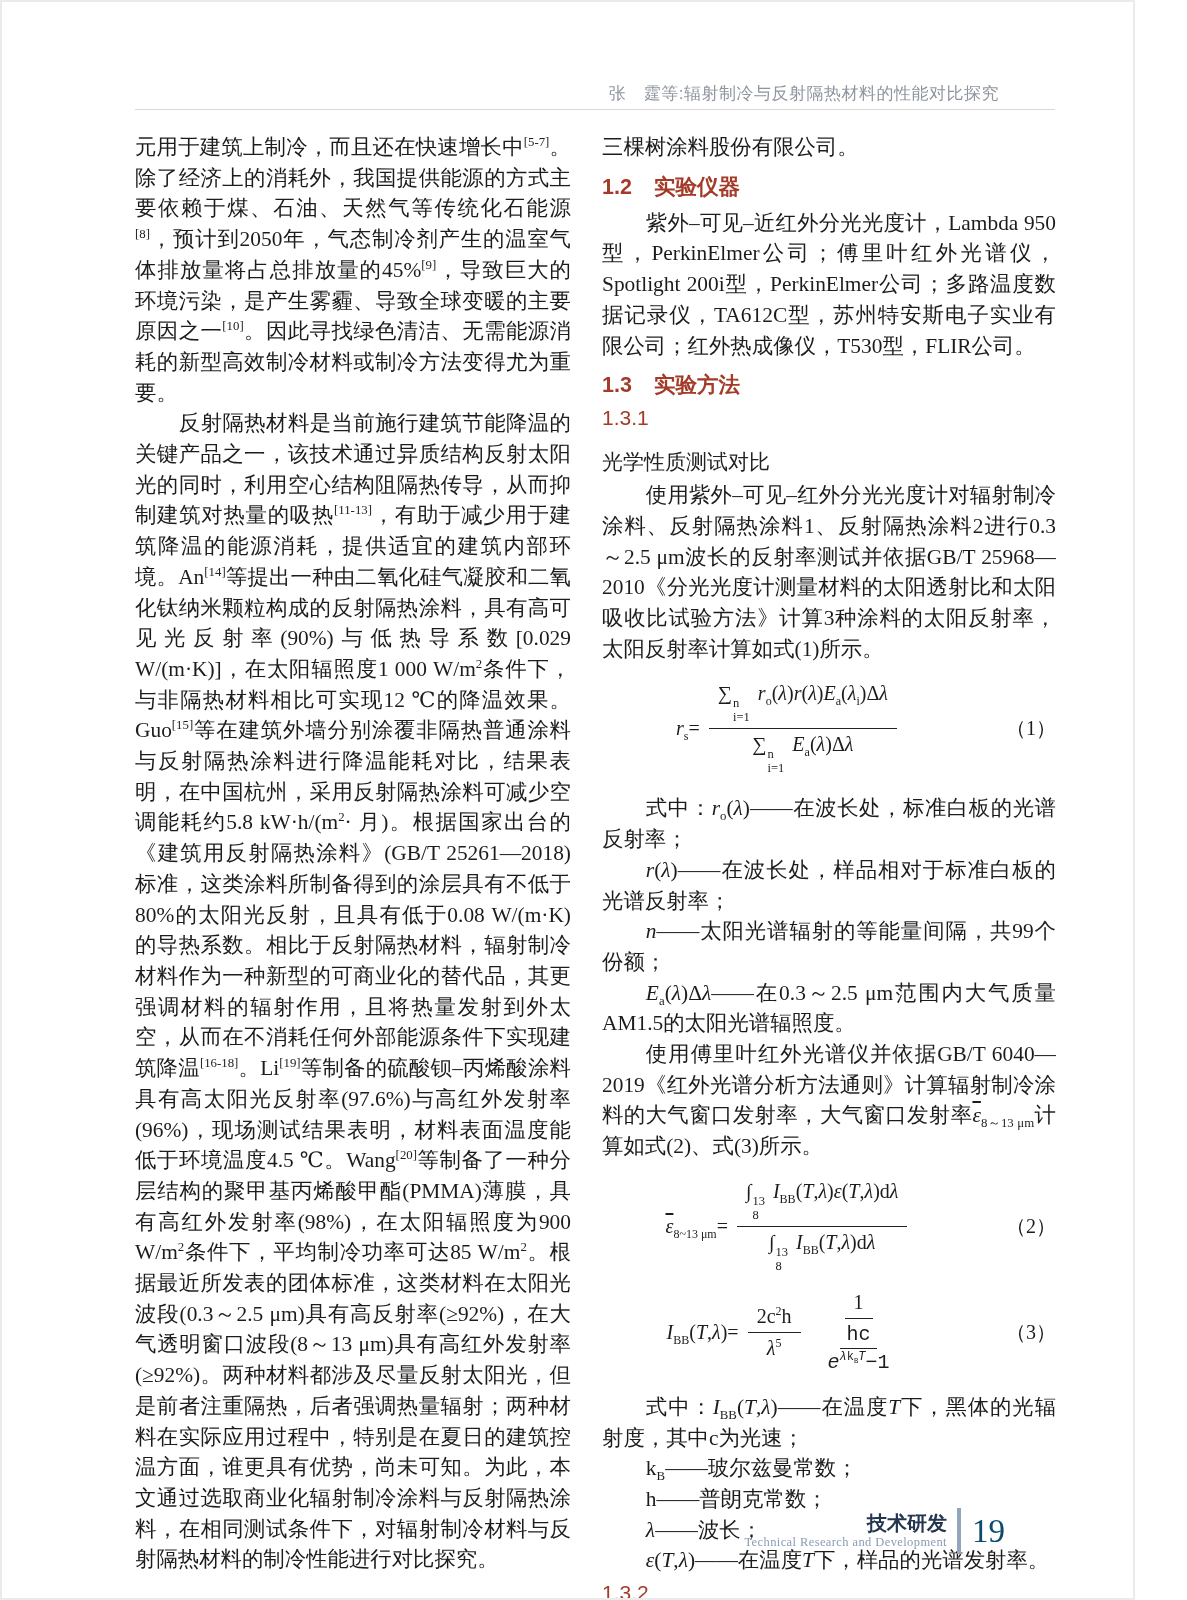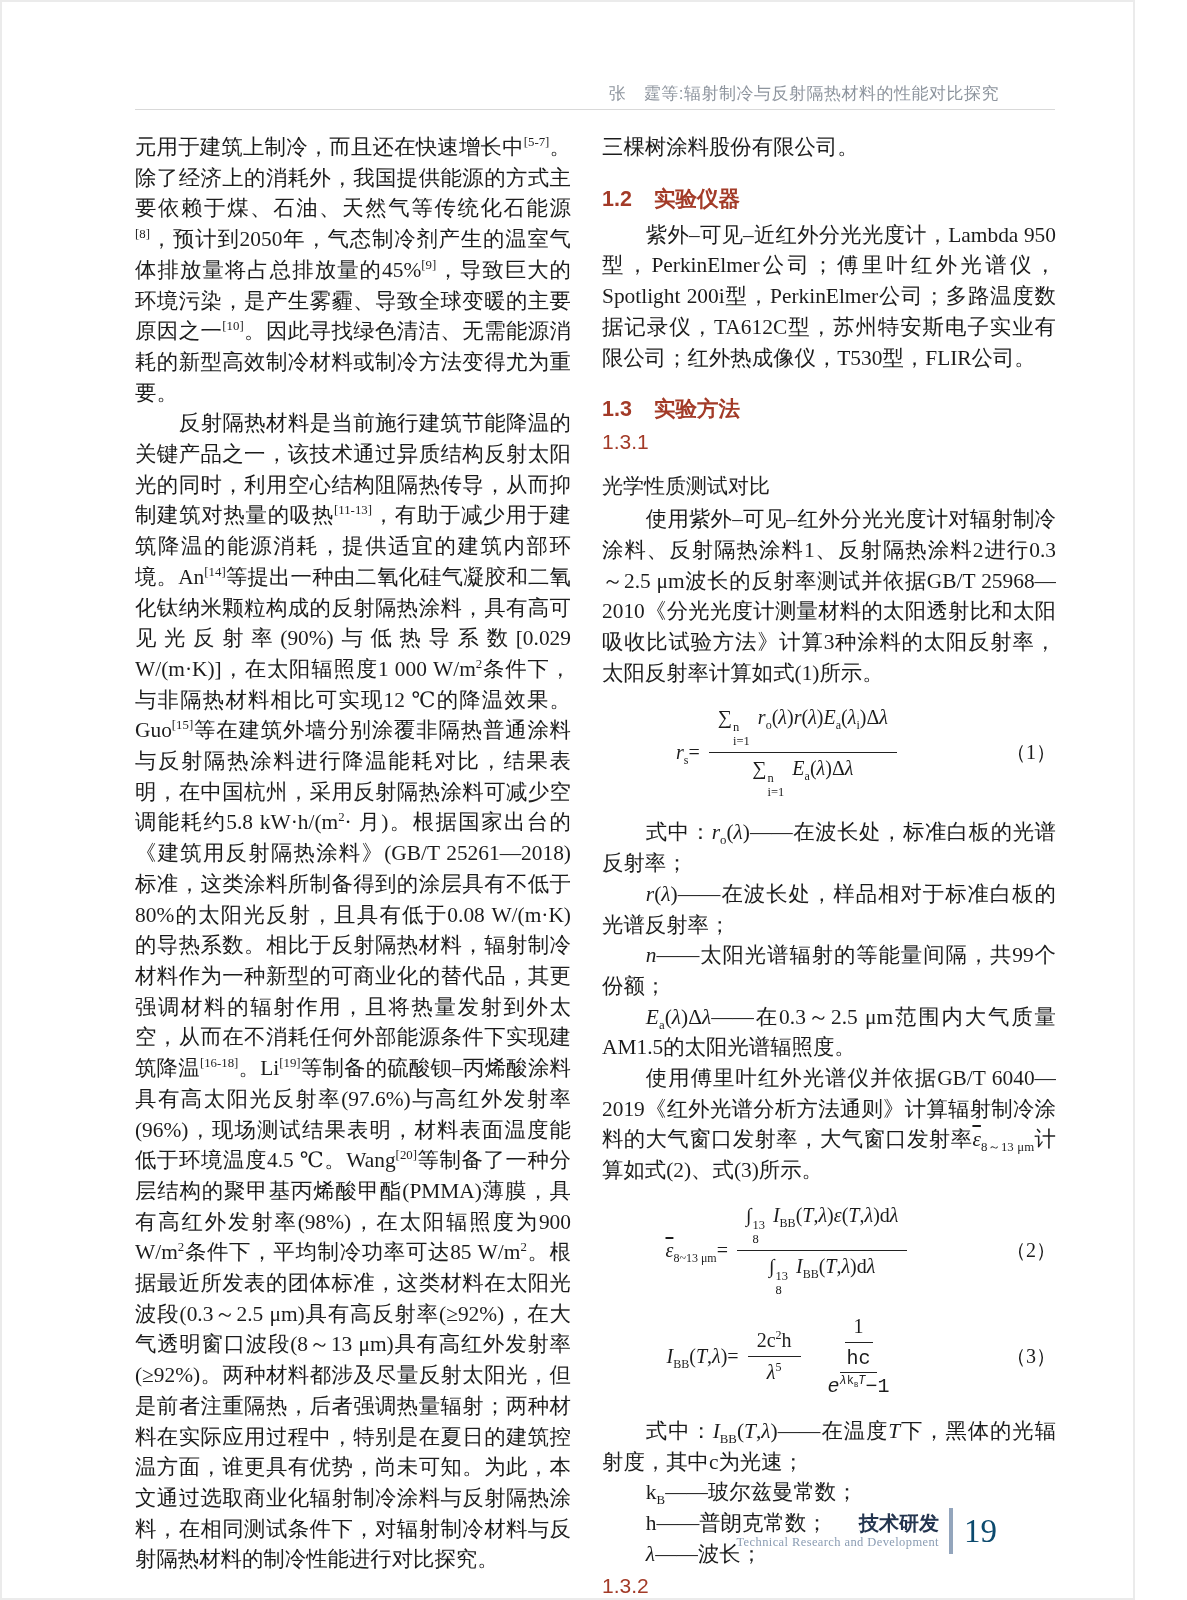--- a/index.html
+++ b/index.html
@@ -19,21 +19,21 @@
   .col{position:absolute;top:130px;}
   .col-left{left:133px;width:436px;}
   .col-right{left:600px;width:454px;}
   p.body{font-size:21.4px;line-height:30.7px;text-align:justify;margin:0;
          text-justify:inter-ideograph;}
   p.indent{text-indent:2.05em;}
   sup{font-size:.6em;line-height:0;vertical-align:super;}
   sub{font-size:.6em;line-height:0;vertical-align:sub;}
   i{font-style:italic;}
   .ovl{text-decoration:overline;}
-  .sec-h2{display:flex;align-items:baseline;gap:22px;margin:21px 0 7px;
+  .sec-h2{display:flex;align-items:baseline;gap:22px;margin:9px 0 7px;
           font-family:"Liberation Sans","DejaVu Sans",sans-serif;
           font-weight:700;font-size:21.5px;color:#a33b28;}
   .sec-h3{display:flex;align-items:baseline;gap:18px;margin:5px 0 4px;
           font-family:"Liberation Sans","DejaVu Sans",sans-serif;
           font-weight:400;font-size:21px;flex-direction:column;}
   .sec-h3 .num{color:#a33b28;}
   .sec-h3 .ttl{color:#222;}
   
   .equation{display:flex;align-items:center;margin:18px 0;font-size:20px;}
   .eq-inner{flex:1;display:flex;justify-content:center;align-items:center;padding-right:30px;}
@@ -41,21 +41,21 @@
   .frac{display:inline-flex;flex-direction:column;align-items:center;vertical-align:middle;margin:0 5px;}
   .fnum{display:block;border-bottom:1.6px solid #222;padding:0 9px 4px;text-align:center;}
   .fden{display:block;padding:4px 9px 0;text-align:center;}
   .frac .frac{margin:0 2px;font-family:Liberation Mono, monospace;}
   .frac .frac .fnum{padding:0 6px 2px;}
   .frac .frac .fden{padding:2px 6px 0;}
   .lims{display:inline-flex;flex-direction:column;align-items:flex-start;
         font-size:12.5px;line-height:1.12;vertical-align:-7px;margin:0 3px 0 1px;}
   .eq-lhs{margin-right:4px;}
   
-  .footer{position:absolute;right:136px;bottom:44px;display:flex;align-items:center;}
+  .footer{position:absolute;right:128px;bottom:44px;display:flex;align-items:center;}
   .f-labels{text-align:right;margin-right:10px;}
   .f-zh{font-family:"Liberation Sans","DejaVu Sans",sans-serif;font-weight:700;
         font-size:20px;color:#24354f;line-height:1.15;}
   .f-en{font-size:12.5px;color:#8a9cb3;letter-spacing:.4px;line-height:1.2;}
   .f-bar{width:4px;height:46px;background:#93a5bc;margin-right:11px;}
   .f-page{font-size:33px;color:#0c4a6e;line-height:1;}
 </style>
 </head>
 <body>
 
@@ -146,20 +146,21 @@
               </span></span>
           </span>
         </span>
       <span class="eq-tag">（3）</span>
     </div>
 
     <p class="body indent">式中：<i>I</i><sub>BB</sub>(<i>T</i>,<i>λ</i>)——在温度<i>T</i>下，黑体的光辐射度，其中c为光速；</p>
     <p class="body indent">k<sub>B</sub>——玻尔兹曼常数；</p>
     <p class="body indent">h——普朗克常数；</p>
     <p class="body indent"><i>λ</i>——波长；</p>
+    <p class="body indent"><i>ε</i>(<i>T</i>,<i>λ</i>)——在温度<i>T</i>下，样品的光谱发射率。</p>
 
     <h3 class="sec-h3">
       <span class="num">1.3.2</span>
       <span class="ttl">实际降温测试对比</span>
     </h3>
     <p class="body indent">使用自制测试装置，测试箱由聚苯乙烯泡沫箱、外层包裹铝箔组成，测试箱整体尺寸为40 cm×30 cm×30 cm，顶部设有尺寸为10 cm×10 cm×2 cm的空腔作为样品的测试隔离空间，多路温度数据记录仪</p>
   </div>
 
   <div class="footer">
     <div class="f-labels">

